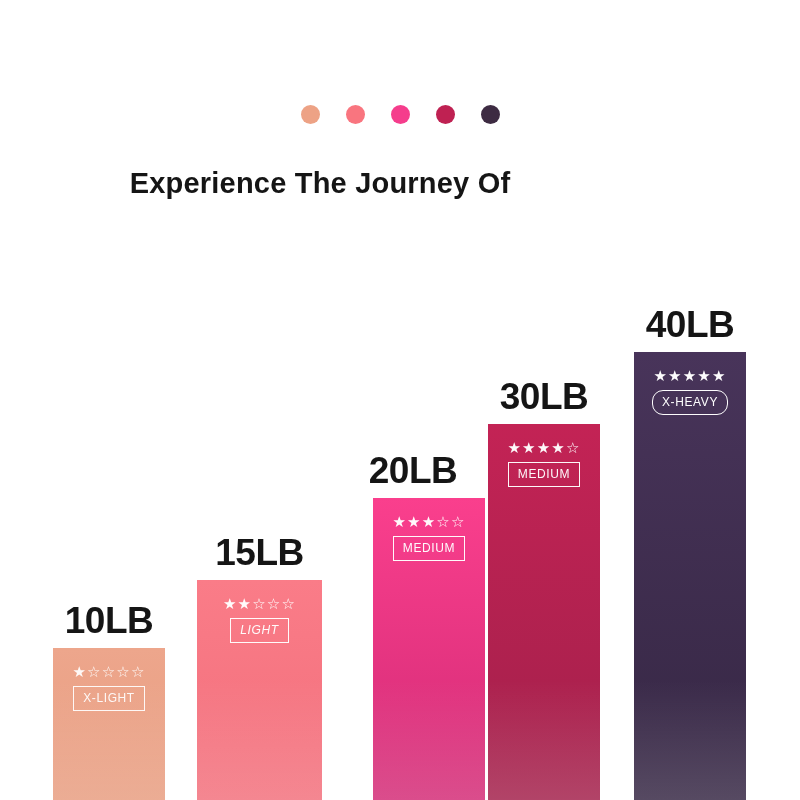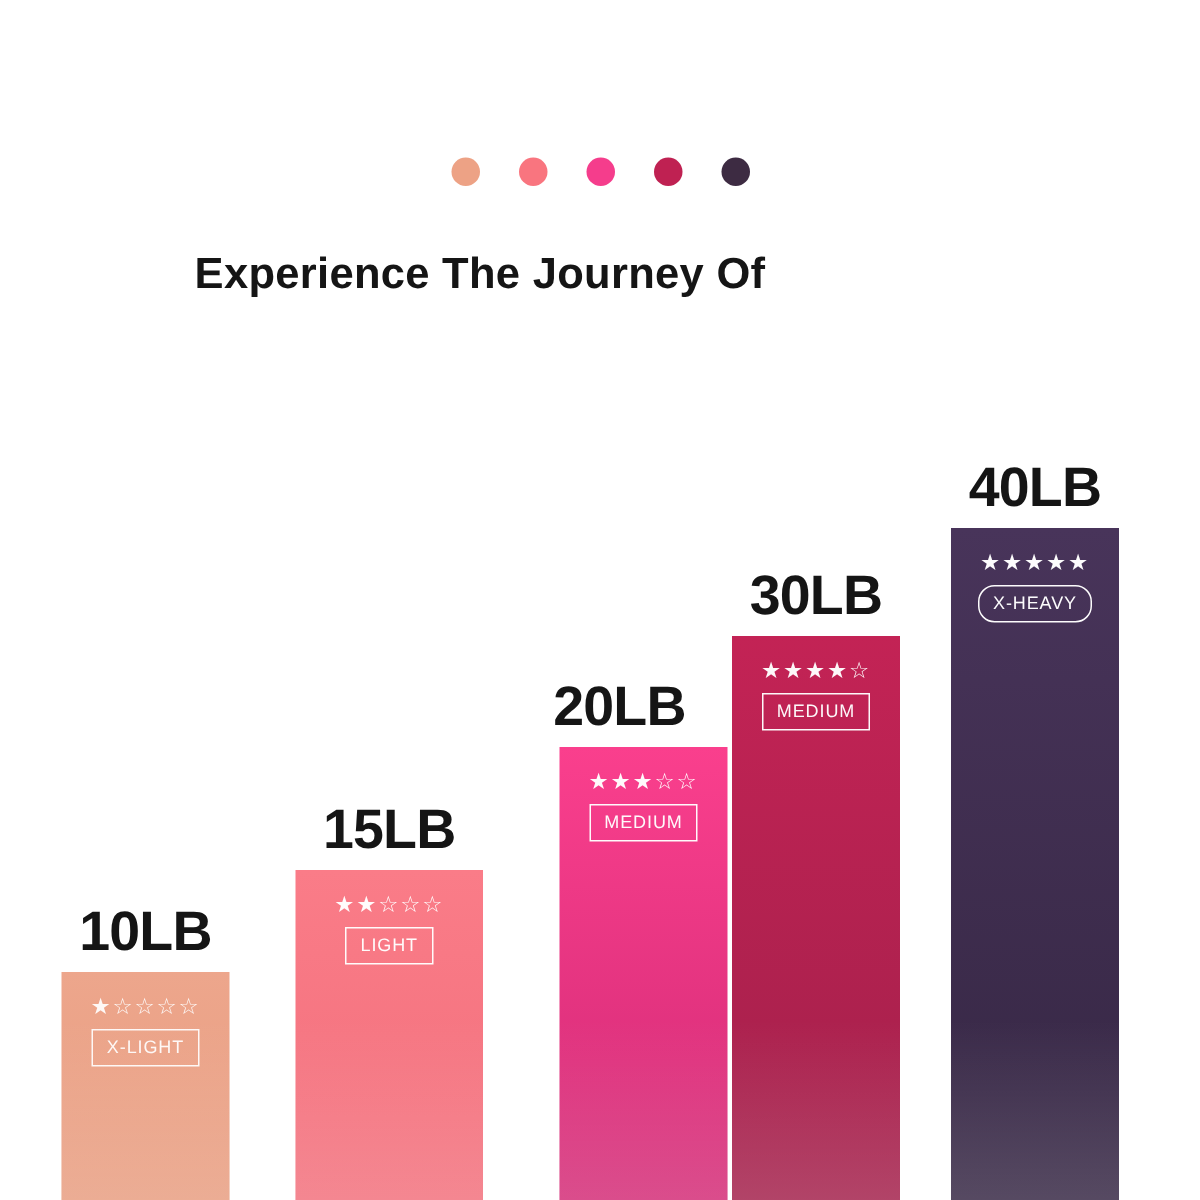--- a/index.html
+++ b/index.html
@@ -132,36 +132,36 @@
       <span class="dot" style="background: rgb(245, 61, 140);"></span>
       <span class="dot" style="background: rgb(191, 33, 82);"></span>
       <span class="dot" style="background: rgb(61, 43, 66);"></span>
     </div>
 
   <div id="heading" style="color: rgb(21, 21, 21);">
     <span class="hline">Experience The Journey Of</span>
   </div>
 
   <div id="chart">
-      <div class="bar-group" style="left: 41px; width: 112px; height: 152px;">
+      <div class="bar-group" style="left: 53px; width: 112px; height: 152px;">
         <div class="bar-value">10LB</div>
         <div class="bar" style="background: linear-gradient(rgb(237, 166, 140), rgb(232, 157, 128));">
           <div class="bar-label-wrap">
             <div class="stars" style="color: rgba(255, 255, 255, 0.92);">★☆☆☆☆</div>
             <div class="badge" style="color: rgba(255, 255, 255, 0.92); border-color: rgba(255, 255, 255, 0.92);">X-LIGHT</div>
           </div>
           <div class="bar-fade"></div>
         </div>
       </div>
       <div class="bar-group" style="left: 197px; width: 125px; height: 220px;">
         <div class="bar-value">15LB</div>
         <div class="bar" style="background: linear-gradient(rgb(250, 124, 136), rgb(242, 112, 124));">
           <div class="bar-label-wrap">
             <div class="stars" style="color: rgba(255, 255, 255, 0.97);">★★☆☆☆</div>
-            <div class="badge" style="color: rgba(255, 255, 255, 0.97); border-color: rgba(255, 255, 255, 0.97);">LIGHT</div>
+            <div class="badge" style="color: rgba(255, 255, 255, 0.97); border-color: rgba(255, 255, 255, 0.97); font-style: italic;">LIGHT</div>
           </div>
           <div class="bar-fade"></div>
         </div>
       </div>
       <div class="bar-group" style="left: 341px; width: 112px; height: 302px; padding-left: 32px;">
         <div class="bar-value">20LB</div>
         <div class="bar" style="background: linear-gradient(rgb(250, 63, 141), rgb(211, 43, 118));">
           <div class="bar-label-wrap">
             <div class="stars" style="color: rgba(255, 255, 255, 0.97);">★★★☆☆</div>
             <div class="badge" style="color: rgba(255, 255, 255, 0.97); border-color: rgba(255, 255, 255, 0.97);">MEDIUM</div>

